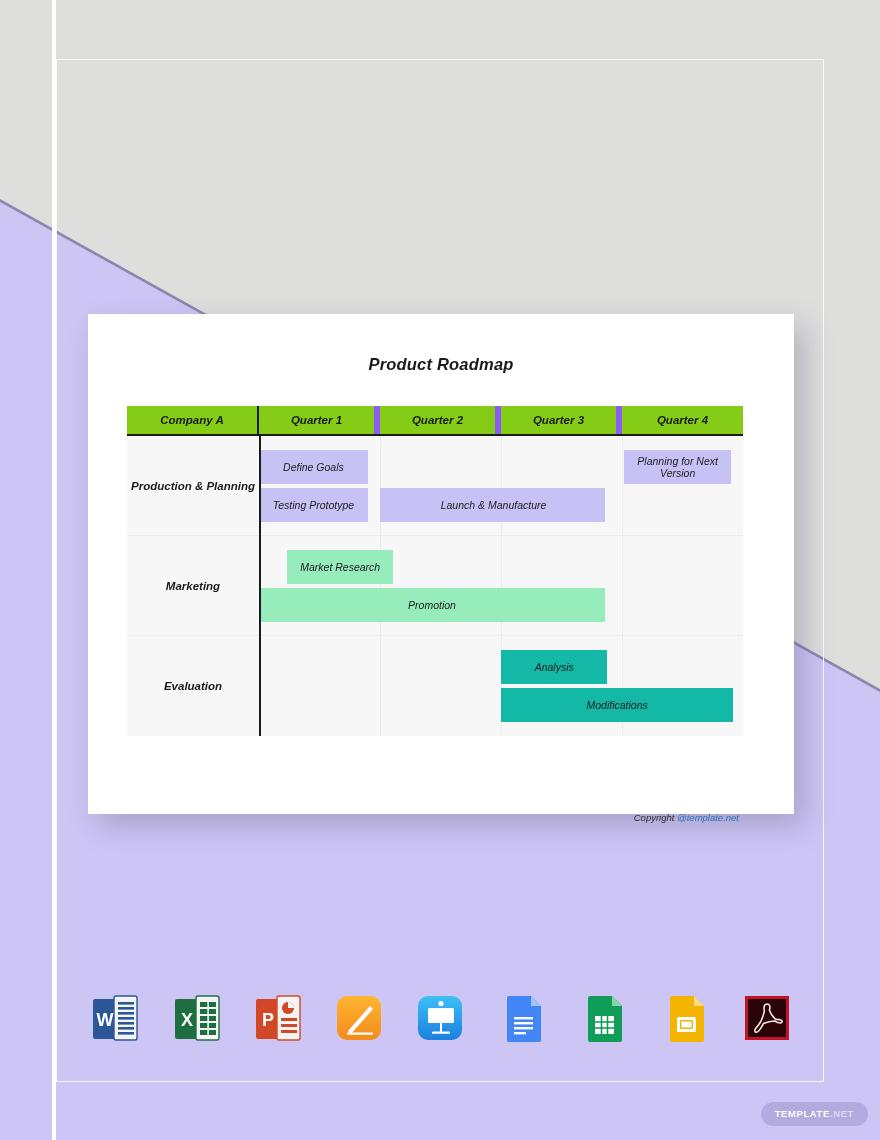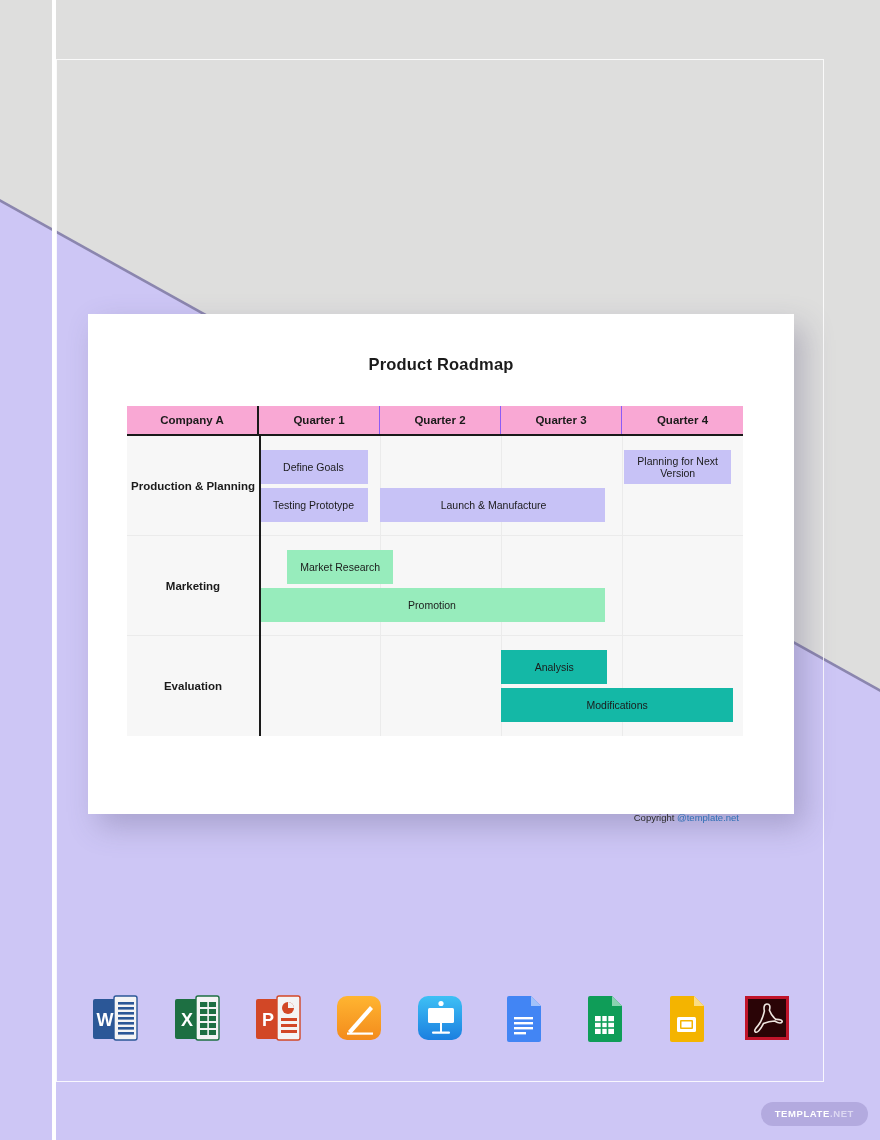--- a/index.html
+++ b/index.html
@@ -44,43 +44,44 @@
   .doc-shadow {
     position: absolute; left: 88px; top: 314px;
     width: 706px; height: 500px;
     box-shadow: 10px 12px 28px rgba(90,85,120,0.32);
     background: #ffffff;
   }
   .doc {
     position: absolute; left: 88px; top: 314px;
     width: 706px; height: 500px;
     background: #ffffff;
+    font-style: italic;
   }
 
   .doc-title {
     position: absolute; left: 0; top: 41px; width: 706px;
     text-align: center;
     font-size: 16.5px; font-weight: bold; color: #1b1b1b;
     letter-spacing: .2px;
   }
 
   
   .table {
     position: absolute; left: 39px; top: 92px;
     width: 616px;
   }
   .thead {
     display: flex; height: 30px;
-    background: #f9a8d4;
+    background: #84cc16;
     border-bottom: 2px solid #1a1a1a;
   }
   .th {
     display: flex; align-items: center; justify-content: center;
     font-size: 11.5px; font-weight: bold; color: #1b1b1b;
-    border-right: 1px solid #8b5cf6;
+    border-right: 6px solid #8b5cf6;
   }
   .th:last-child { border-right: none; }
   .th.company { width: 132px; border-right: 2px solid #1a1a1a; }
   .th.q { width: 121px; }
 
   .tbody { position: relative; background: #f7f7f7; }
   .trow {
     position: relative; display: flex; height: 100px;
     border-bottom: 1px solid #ebebeb;
   }

